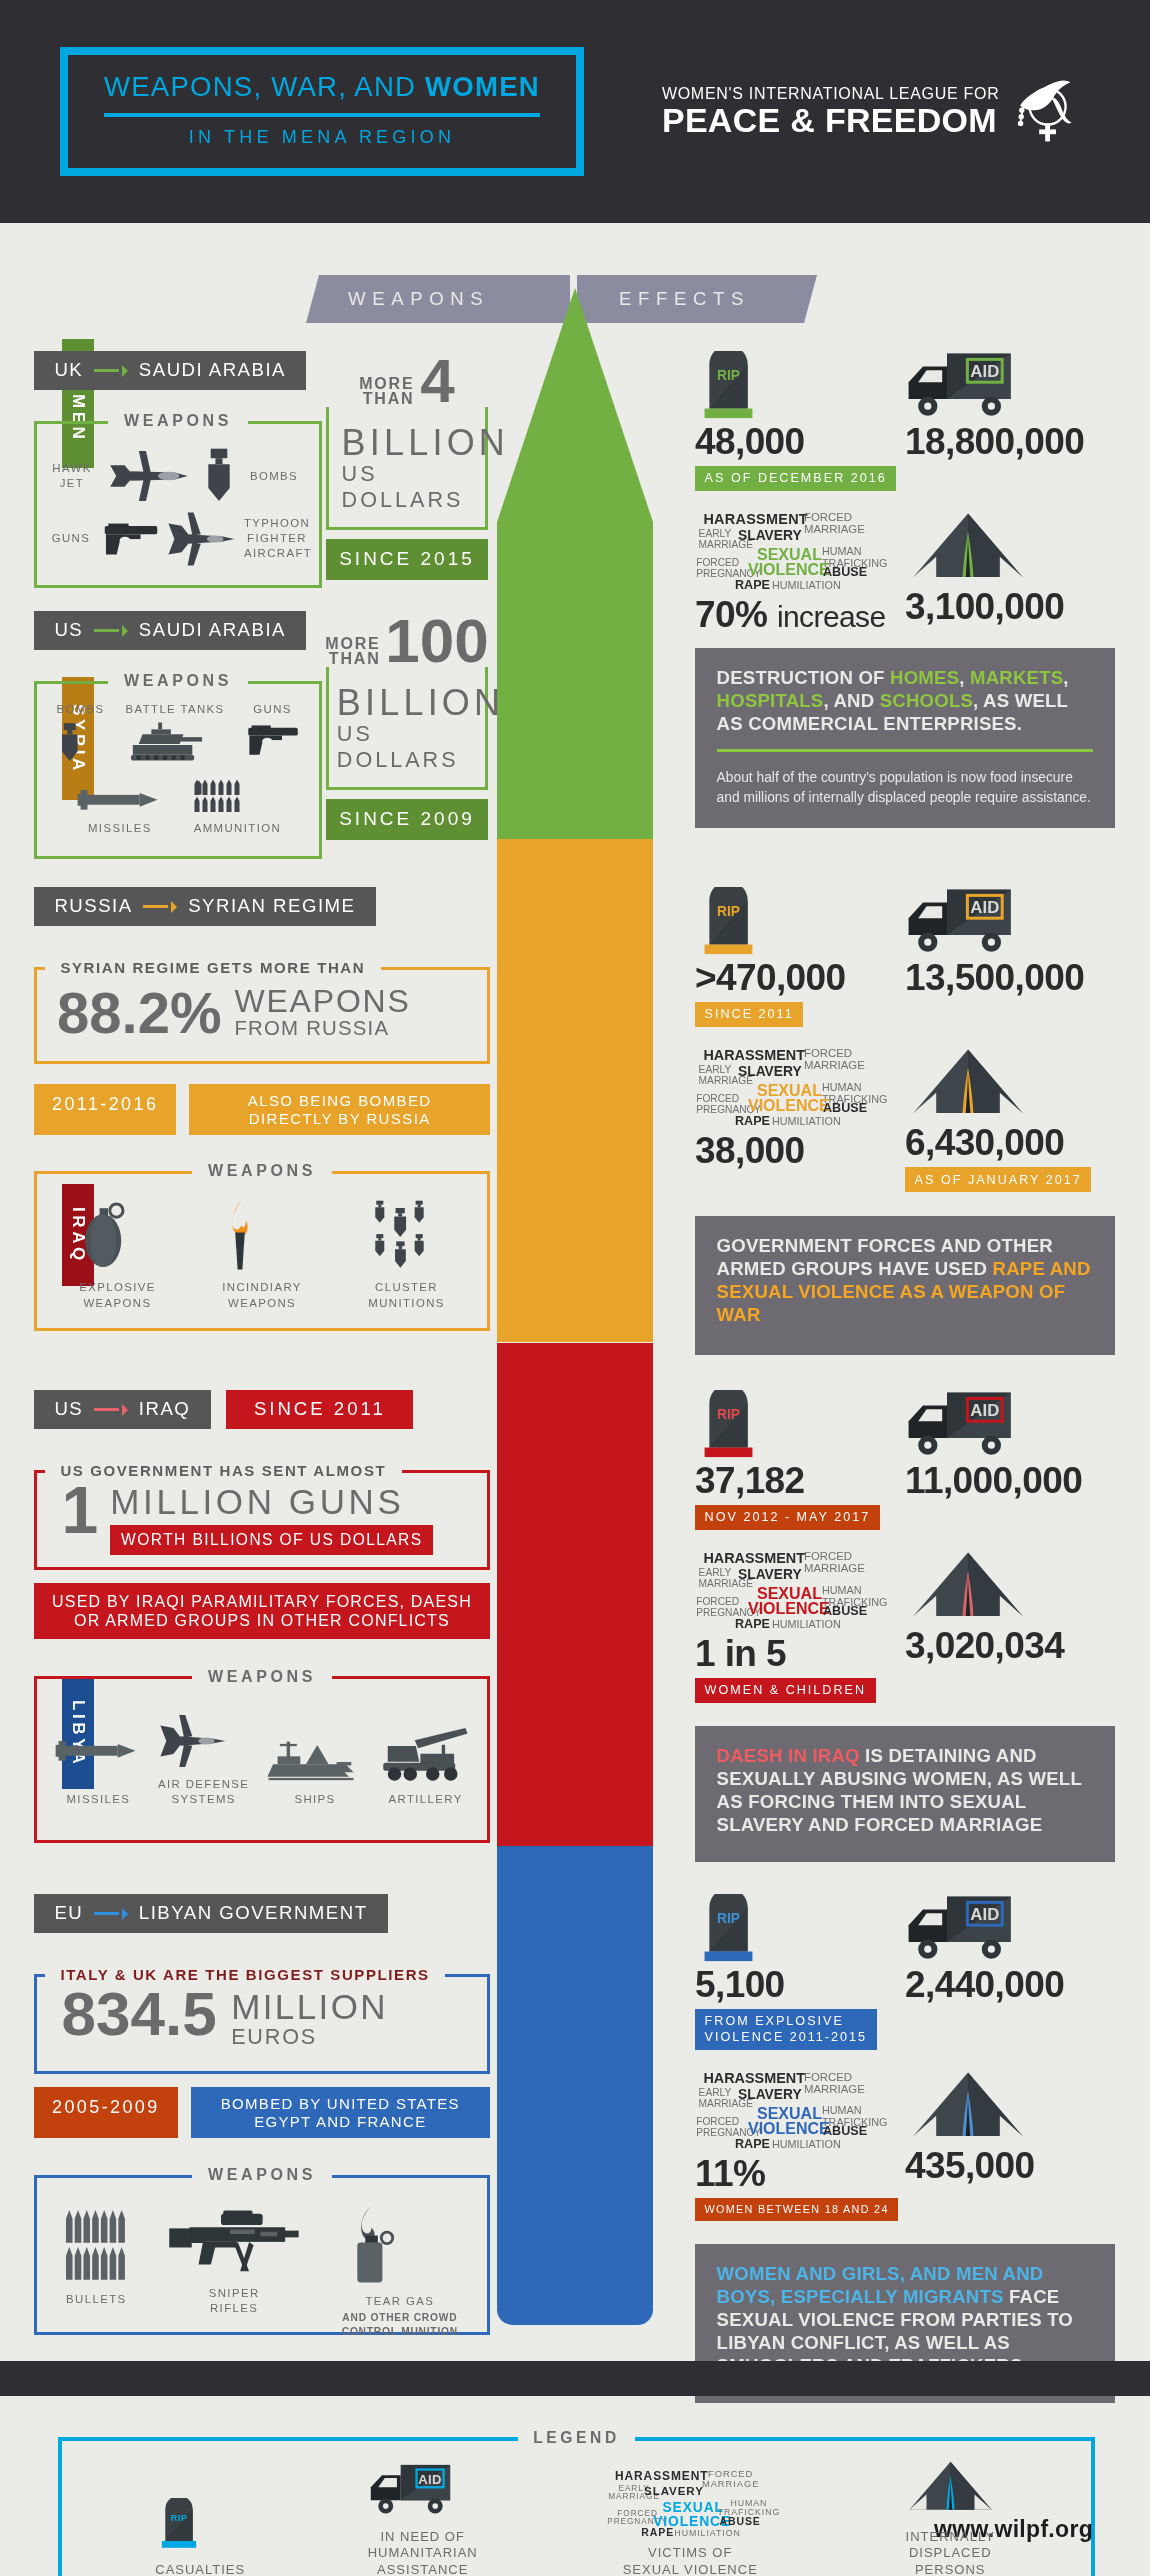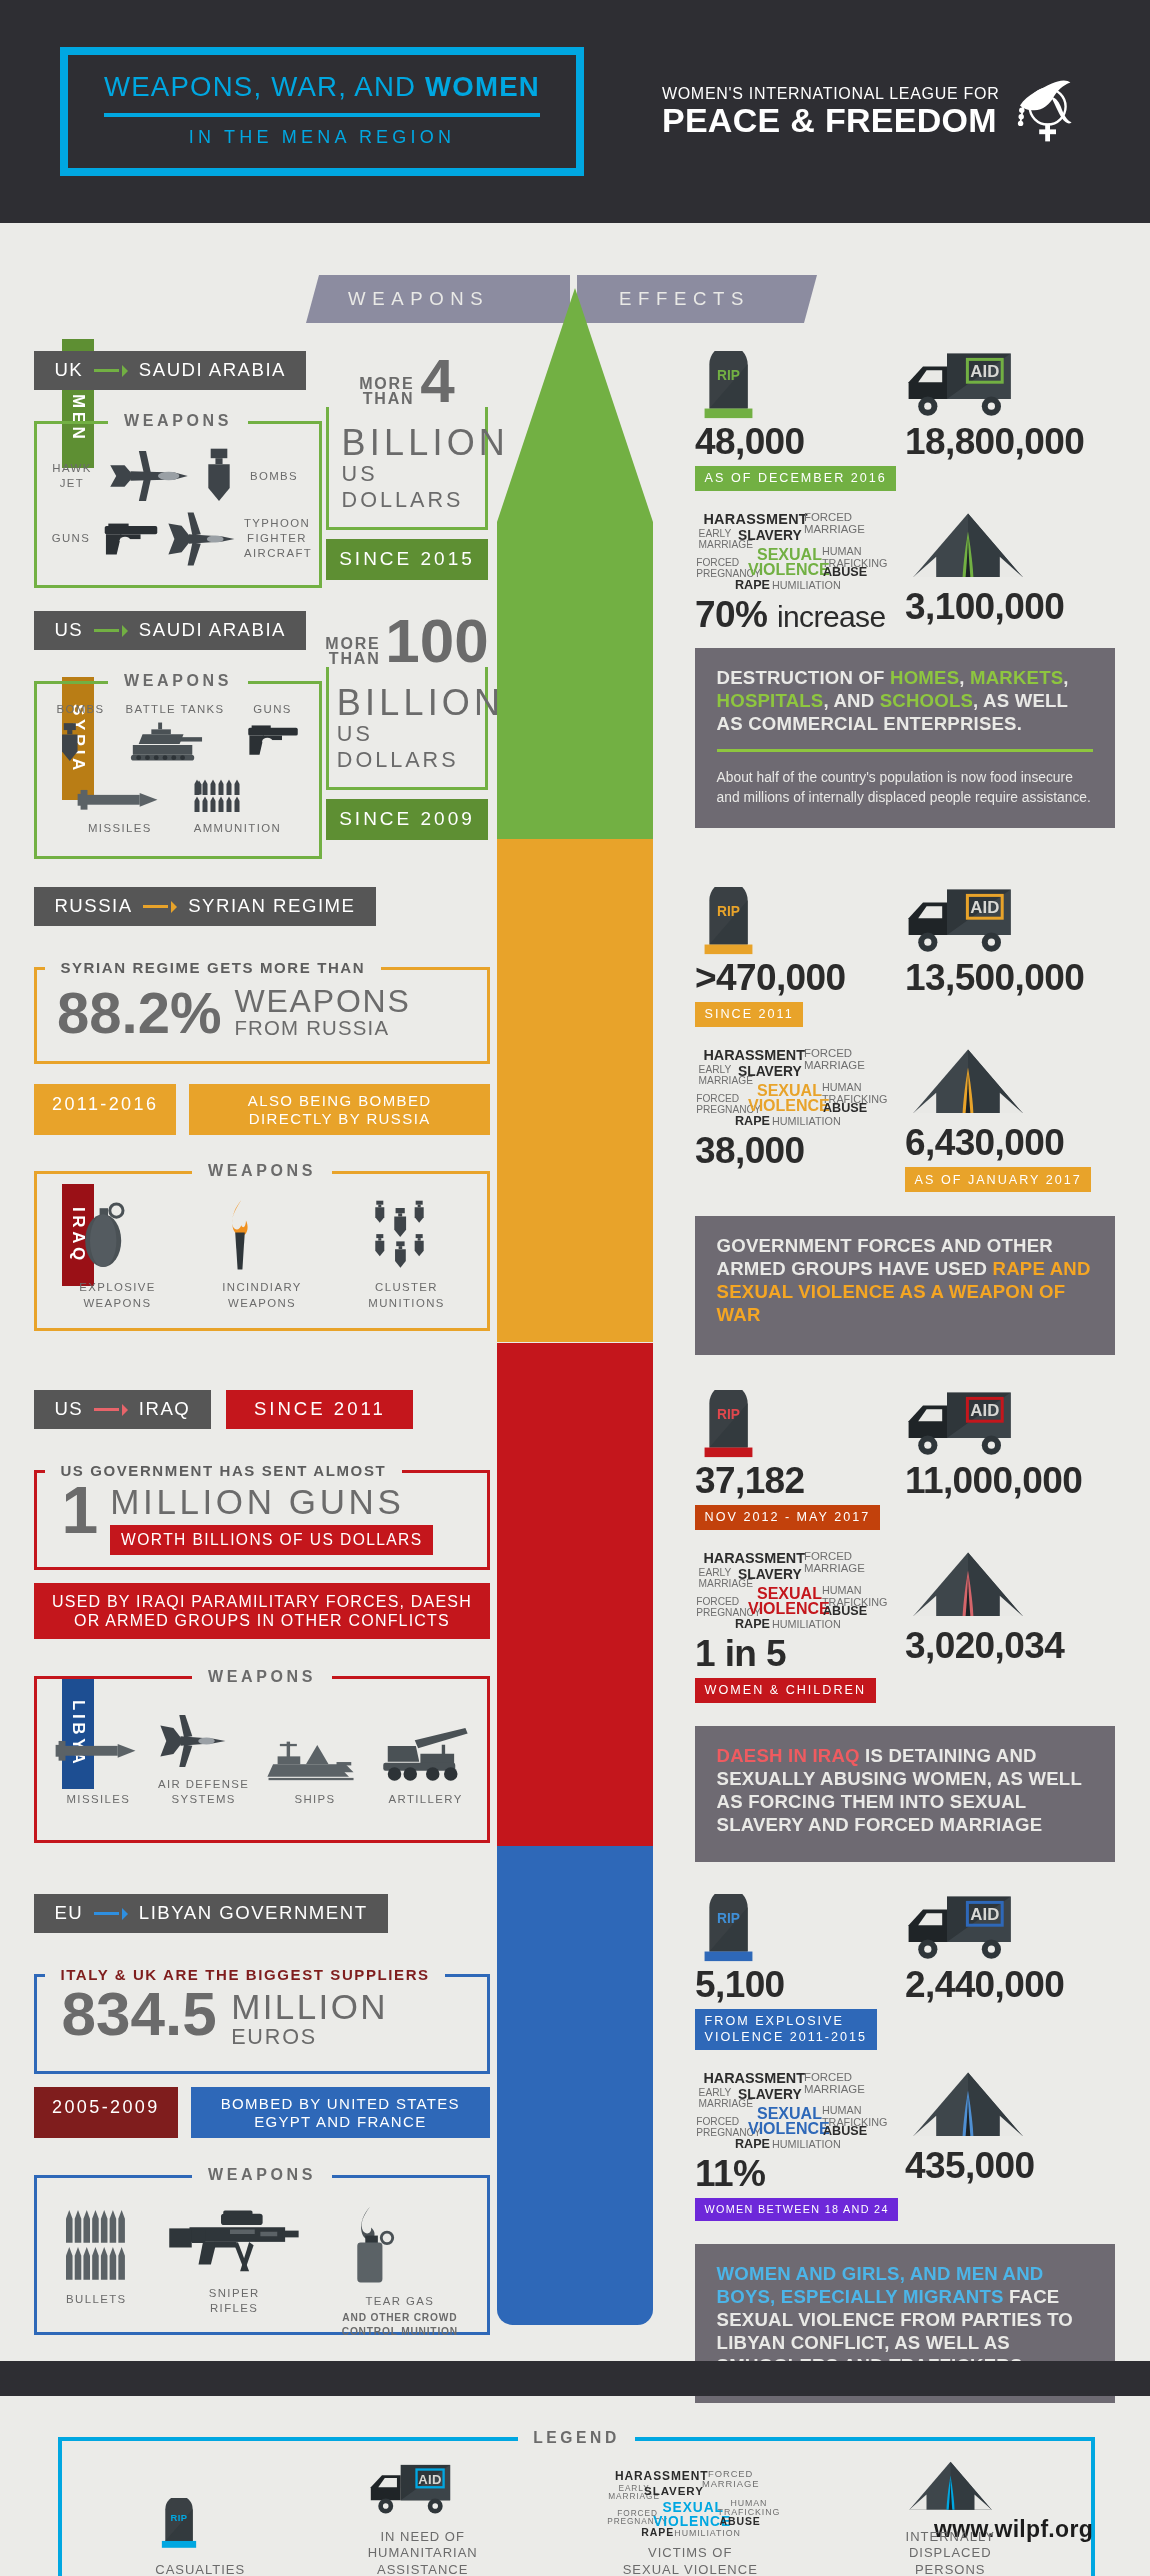--- a/index.html
+++ b/index.html
@@ -788,21 +788,21 @@
       <div style="position:relative;z-index:3;display:flex;align-items:flex-start;gap:14.4px;padding:35px 0 0 27.6px;">
         <div style="font-size:62px;font-weight:800;color:#6b6b6b;line-height:.82">834.5</div>
         <div>
           <div style="font-size:35px;color:#6b6b6b;letter-spacing:2.4px;line-height:1">MILLION</div>
           <div style="font-size:21.6px;color:#6b6b6b;letter-spacing:1.8px">EUROS</div>
         </div>
       </div>
     </div>
 
     <div style="display:flex;gap:13px;margin-top:13px;width:456px">
-      <div style="background:#7f1d1d;color:#fff;font-size:18px;letter-spacing:2.4px;padding:9.6px 18px">2005-2009</div>
+      <div style="background:#c2410c;color:#fff;font-size:18px;letter-spacing:2.4px;padding:9.6px 18px">2005-2009</div>
       <div style="background:#2e68b8;color:#fff;font-size:15px;letter-spacing:1.3px;padding:7.2px 15.6px;line-height:1.2;flex:1;text-align:center;font-weight:500">BOMBED BY UNITED STATES<br>EGYPT AND FRANCE</div>
     </div>
 
     <div class="panel" style="--ac:#2e68b8;width:456px;height:173px;margin-top:24px">
       <div class="panel-border"></div>
       <div class="panel-top">
           <div class="bar"></div>
           <div class="panel-title">WEAPONS</div>
           <div class="bar"></div>
         </div>
@@ -903,21 +903,21 @@
           <span class="wc" style="left:43px;top:17px;font-size:13.8px;font-weight:800">SLAVERY</span>
           <span class="wc" style="left:62px;top:35px;font-size:16px;font-weight:800;color:#2e68b8">SEXUAL</span>
           <span class="wc" style="left:127px;top:35px;font-size:10.8px;color:#6f6f6f;line-height:1.05">HUMAN<br>TRAFICKING</span>
           <span class="wc" style="left:1.2px;top:47px;font-size:10.2px;color:#6f6f6f;line-height:1.05">FORCED<br>PREGNANCY</span>
           <span class="wc" style="left:53px;top:50px;font-size:16px;font-weight:800;color:#2e68b8">VIOLENCE</span>
           <span class="wc" style="left:128px;top:54px;font-size:12.6px;font-weight:800">ABUSE</span>
           <span class="wc" style="left:40px;top:67px;font-size:12.6px;font-weight:800">RAPE</span>
           <span class="wc" style="left:77px;top:68px;font-size:10.8px;color:#6f6f6f">HUMILIATION</span>
         </div>
         <div class="eff-num" style="margin-top:3.6px">11%</div>
-        <div class="eff-tag" style="background:#6d28d9;font-size:10.8px;letter-spacing:1.3px">WOMEN BETWEEN 18 AND 24</div>
+        <div class="eff-tag" style="background:#c2410c;font-size:10.8px;letter-spacing:1.3px">WOMEN BETWEEN 18 AND 24</div>
       </div>
       <div class="eff-cell">
         <svg width="126" height="77" viewBox="0 0 210 128">
             <path d="M105 4 L196 110 H14Z" fill="#3e464b"></path>
             <path d="M105 4 L196 110 H105Z" fill="#333b40"></path>
             <path d="M14 110 L52 76 L52 110Z" fill="#e9e9e6"></path>
             <path d="M196 110 L158 76 L158 110Z" fill="#e9e9e6"></path>
             <path d="M103 46 L100 110 h10 L107 46Z" fill="#1d2326"></path>
             <path d="M105 34 C101 58 97 88 96 110 h5 C103 86 105 56 105 34Z" fill="#4f8fd2"></path>
             <path d="M105 34 C109 58 113 88 114 110 h-5 C107 86 105 56 105 34Z" fill="#4f8fd2"></path>

